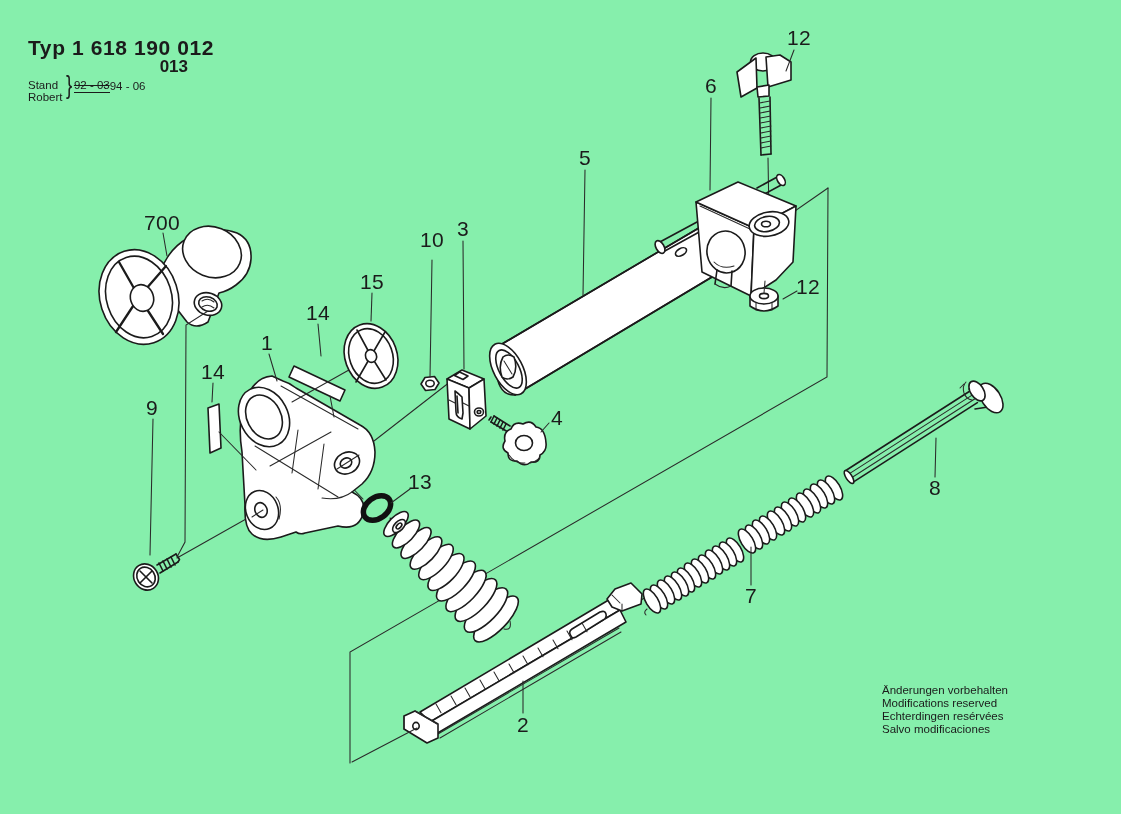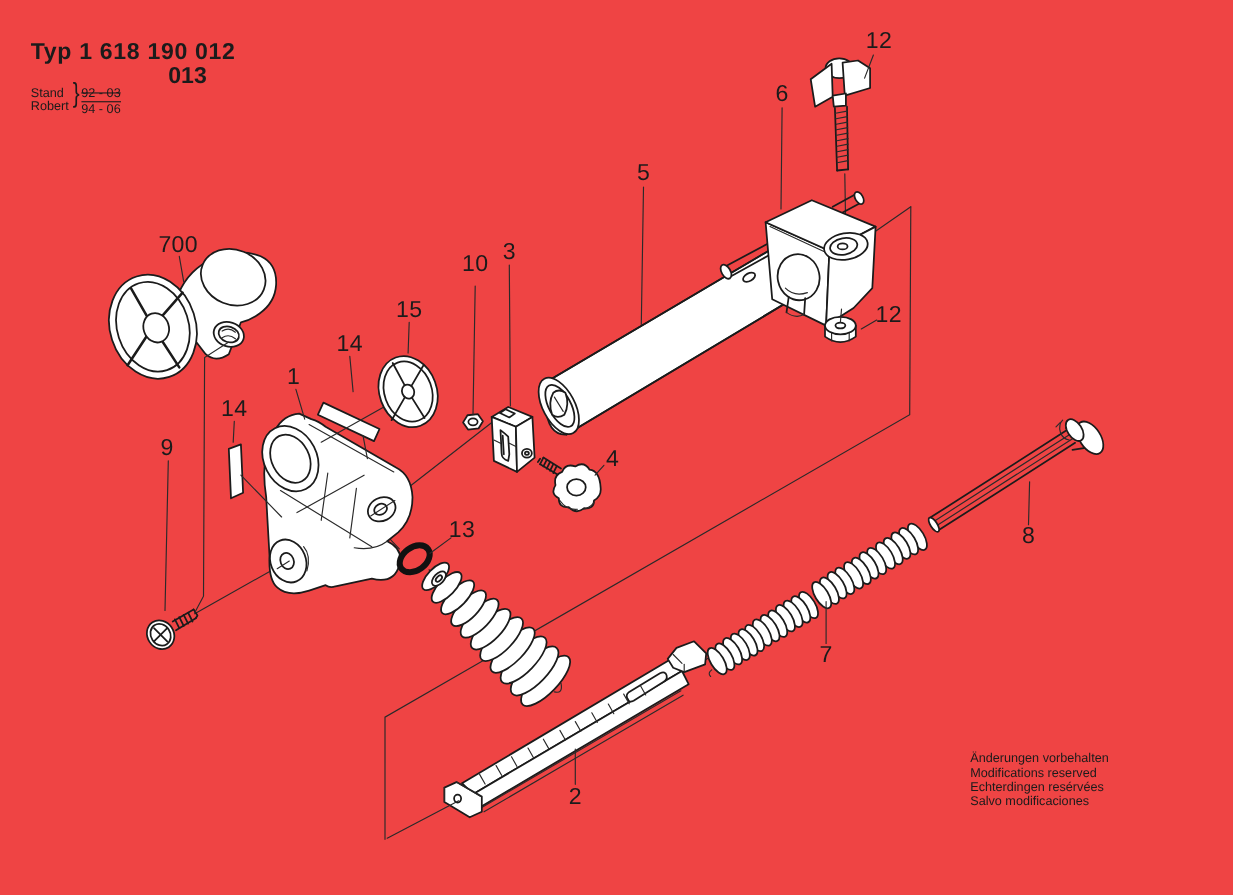--- a/index.html
+++ b/index.html
@@ -1,34 +1,34 @@
 <!DOCTYPE html>
 <html><head>
 <meta charset="utf-8">
 <style>
   html,body{margin:0;padding:0;background:#e8e8e8;}
   .page{
-    position:relative;width:1121px;height:814px;background:#ef4444;
+    position:relative;width:1121px;height:814px;background:#86efac;
     font-family:"Liberation Sans",sans-serif;color:#1b1b1b;overflow:hidden;
     margin:0 auto;
   }
   .diagram-svg{position:absolute;left:0;top:0;}
   
   .s{stroke:#1b1b1b;fill:none;stroke-width:1.6;stroke-linecap:round;stroke-linejoin:round}
   .f{stroke:#1b1b1b;fill:#ffffff;stroke-width:1.6;stroke-linejoin:round}
   .t{stroke:#2a2a2a;fill:none;stroke-width:1.05;stroke-linecap:round}
   .w{stroke:#1b1b1b;fill:none;stroke-width:2.3;stroke-linecap:round}
   .b5{stroke:#111;fill:none;stroke-width:5.5}
   
   .title{position:absolute;left:28px;top:36px;font-size:21px;font-weight:bold;letter-spacing:.6px;white-space:nowrap}
-  .title2{position:absolute;left:28px;top:57px;width:160px;text-align:right;font-size:21px;font-weight:bold}
+  .title2{position:absolute;left:28px;top:57px;width:160px;text-align:right;font-size:17px;font-weight:bold}
   .revision{position:absolute;left:28px;top:79px;display:flex;align-items:flex-start;font-size:11.5px;line-height:12px}
   .rev-labels{display:flex;flex-direction:column}
   .rev-brace{font-size:25px;font-weight:400;margin:0 1px 0 2px;transform:scaleX(.75)}
-  .rev-dates{display:flex;flex-direction:column}
+  .rev-dates{display:flex;flex-direction:row}
   .date-old{text-decoration:line-through;border-bottom:1.2px solid #1b1b1b;padding-bottom:1px}
   .date-new{padding-top:1px}
   
   .part-label{position:absolute;transform:translate(-50%,-50%);font-weight:normal;font-size:21px;letter-spacing:.3px;white-space:nowrap}
   
   .footer{position:absolute;left:882px;top:684px;font-size:11.5px;line-height:13px}
   .footer .company{margin-top:7px;font-weight:bold}
 </style>
 </head>
 <body>

